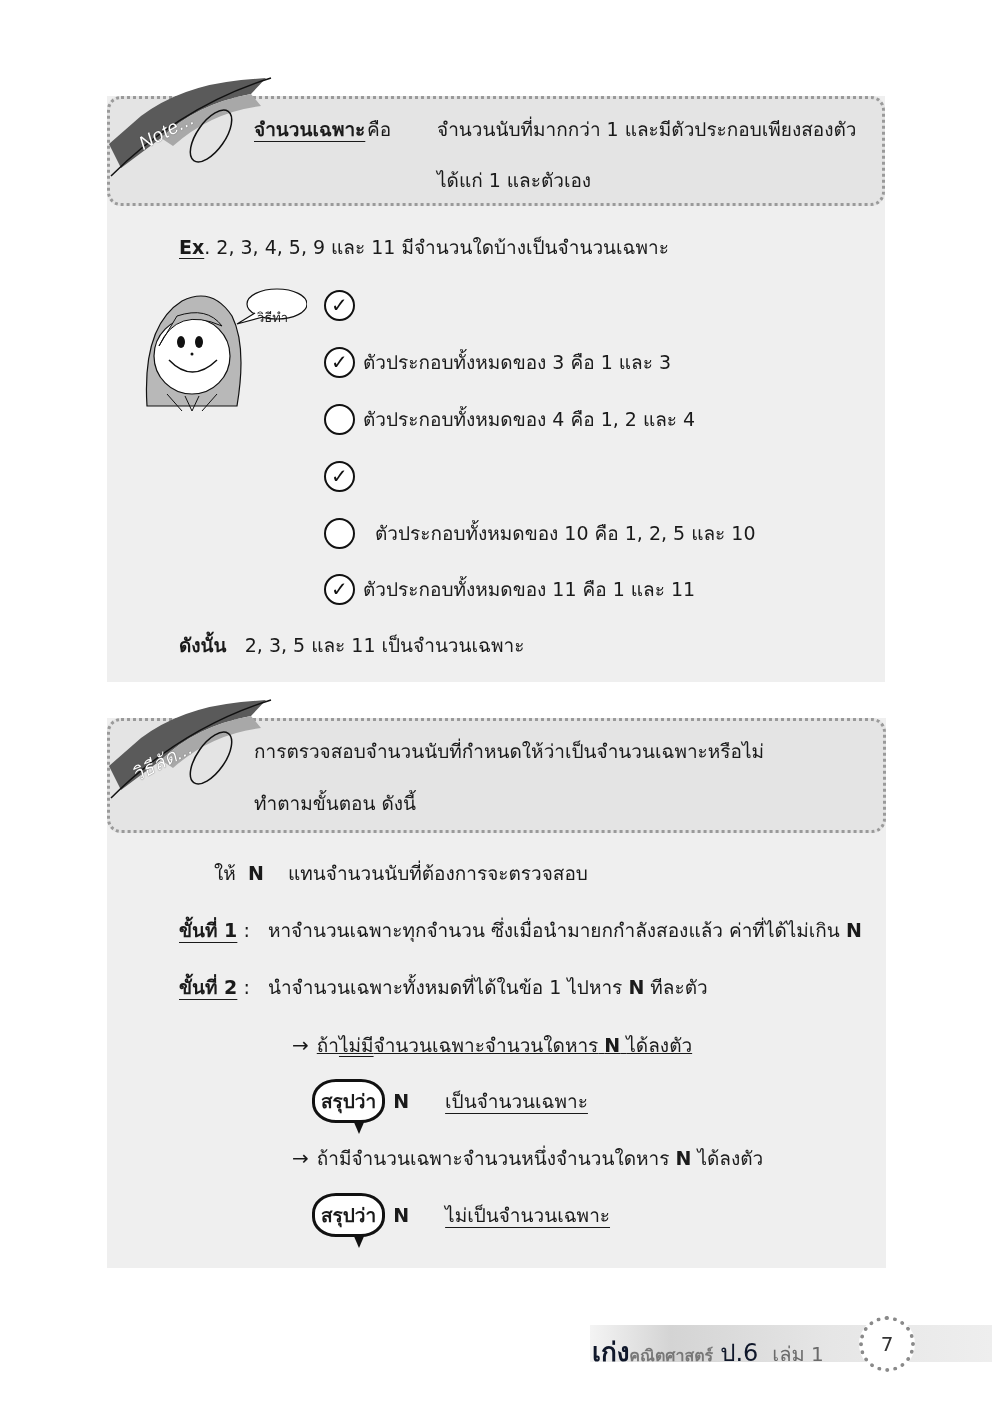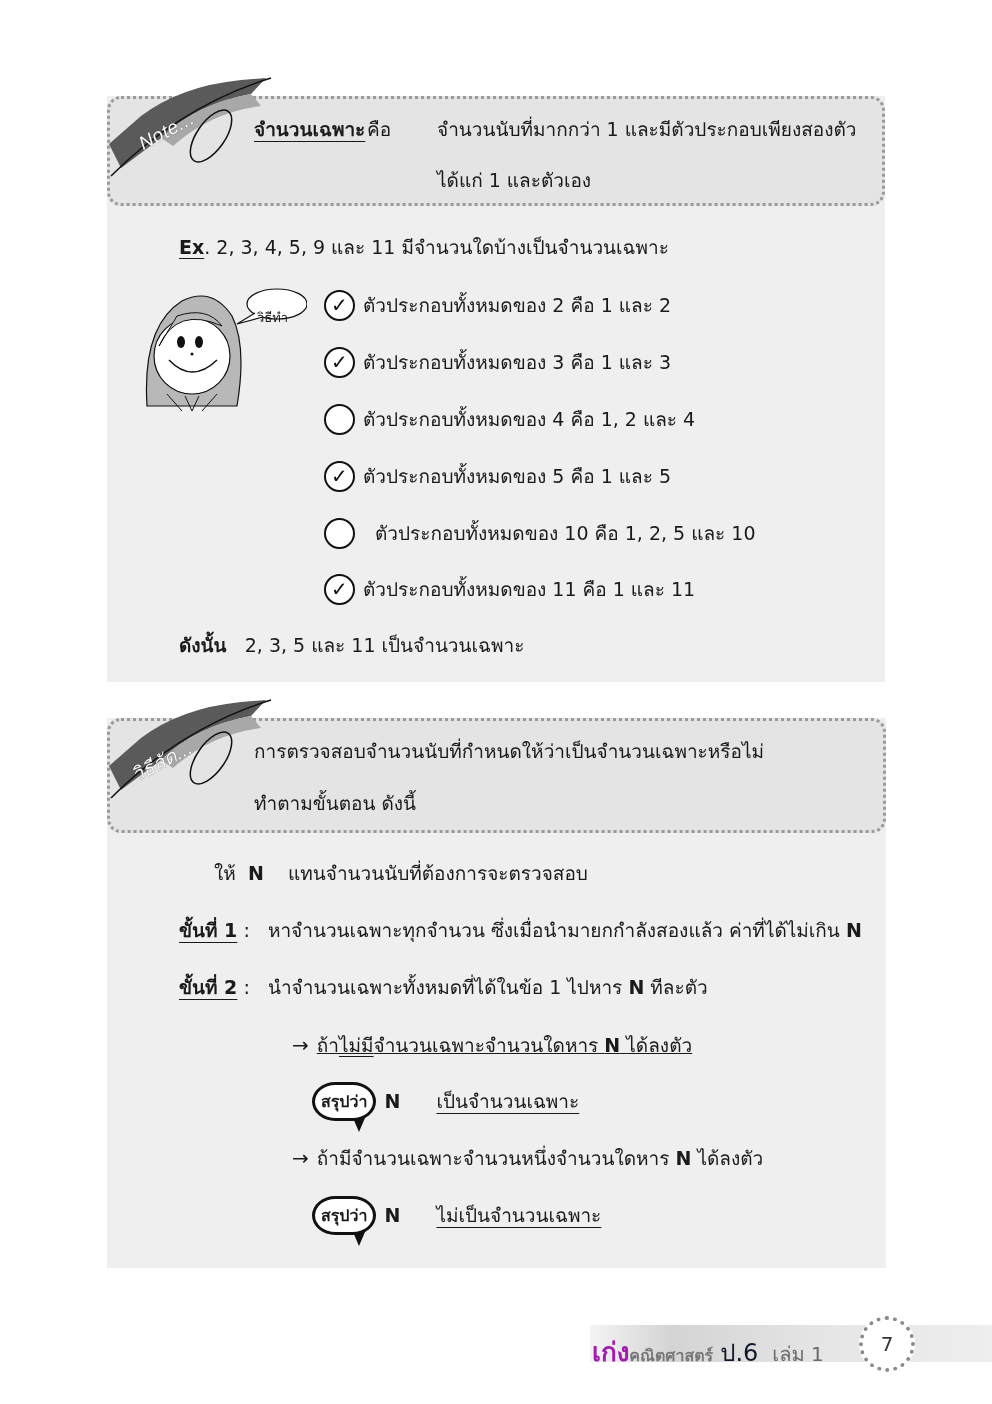--- a/index.html
+++ b/index.html
@@ -61,36 +61,36 @@
     #step2 { left: 72px; top: 260px; }
     .step-label { font-weight: bold; text-decoration: underline; text-underline-offset: 5px; }
     #case1 { left: 185px; top: 317px; text-decoration: underline; }
     #case2 { left: 185px; top: 430px; }
     .arrow { display: inline-block; margin-right: 8px; font-size: 20px; }
     .concl-row { position: absolute; left: 205px; height: 50px; display: flex; align-items: center; }
     #concl1 { top: 358px; }
     #concl2 { top: 472px; }
     .bubble {
       position: relative; border: 3px solid #111; border-radius: 24px / 20px;
-      padding: 4px 6px; font-weight: bold; font-size: 16px; background: #fff;
+      padding: 4px 6px; font-weight: bold; font-size: 19px; background: #fff;
       margin-right: 8px;
     }
     .bubble::after {
       content: ""; position: absolute; left: 38px; bottom: -14px;
       width: 0; height: 0; border-left: 6px solid transparent; border-right: 6px solid transparent;
       border-top: 14px solid #111;
     }
     .concl-n { font-weight: bold; font-size: 19px; margin-right: 8px; }
     .concl-text { font-size: 19px; text-decoration: underline; text-underline-offset: 5px; margin-left: 28px; }
 
     
     #footer-band { position: absolute; left: 590px; top: 1325px; width: 402px; height: 37px;
       background: linear-gradient(90deg, rgba(200,200,200,0.2), #d4d4d4 20%, #e6e6e6 60%, #eeeeee); }
     #footer-title { position: absolute; left: 592px; top: 1331px; font-size: 22px; color: #777; white-space: nowrap; }
-    #footer-brand { font-weight: bold; font-size: 26px; color: #a21caf; }
+    #footer-brand { font-weight: bold; font-size: 26px; color: #0f172a; }
     #footer-sub { font-size: 16px; font-weight: bold; color: #777; text-align: right; }
     #footer-grade { font-size: 24px; color: #0f172a; }
     #footer-vol { font-size: 20px; color: #6a6a6a; }
     #page-circle { position: absolute; left: 859px; top: 1316px; width: 56px; height: 56px;
       border: 4px dotted #8a8a8a; border-radius: 50%; display: flex; align-items: center; justify-content: center;
       background: #fff; }
     #page-number { font-size: 20px; color: #333; }
   </style>
 </head>
 <body>
@@ -124,33 +124,31 @@
     <circle cx="55" cy="68" r="1.5" fill="#111"></circle>
     <path d="M32 74 Q55 98 80 74" stroke="#111" stroke-width="1.5" fill="none"></path>
     <path d="M30 108 L45 125 M80 108 L65 125 M48 110 L55 125 L62 110" stroke="#111" stroke-width="1" fill="none"></path>
     <ellipse cx="140" cy="18" rx="30" ry="15" fill="#fff" stroke="#111" stroke-width="1.2"></ellipse>
     <path d="M118 27 L100 38 L126 31" fill="#fff" stroke="#111" stroke-width="1.2"></path>
   </svg>
   <div class="txt" style="left:150px; top:215px; font-size:13px;">วิธีทำ</div>
 
   <div class="check-item" style="top:192px;">
     <span class="check-circle">✓</span>
-    <span class="check-label">ตัวประกอบทั้งหมดของ 2 คือ 1 และ 2</span>
   </div>
   <div class="check-item" style="top:249px;">
     <span class="check-circle">✓</span>
     <span class="check-label">ตัวประกอบทั้งหมดของ 3 คือ 1 และ 3</span>
   </div>
   <div class="check-item" style="top:306px;">
     <span class="check-circle"></span>
     <span class="check-label">ตัวประกอบทั้งหมดของ 4 คือ 1, 2 และ  4</span>
   </div>
   <div class="check-item" style="top:363px;">
     <span class="check-circle">✓</span>
-    <span class="check-label">ตัวประกอบทั้งหมดของ 5 คือ 1 และ 5</span>
   </div>
   <div class="check-item" style="top:420px;gap:12px;">
     <span class="check-circle"></span>
     <span class="check-label">ตัวประกอบทั้งหมดของ 10 คือ 1, 2, 5 และ 10</span>
   </div>
   <div class="check-item" style="top:476px;">
     <span class="check-circle">✓</span>
     <span class="check-label">ตัวประกอบทั้งหมดของ 11 คือ 1 และ 11</span>
   </div>
 

